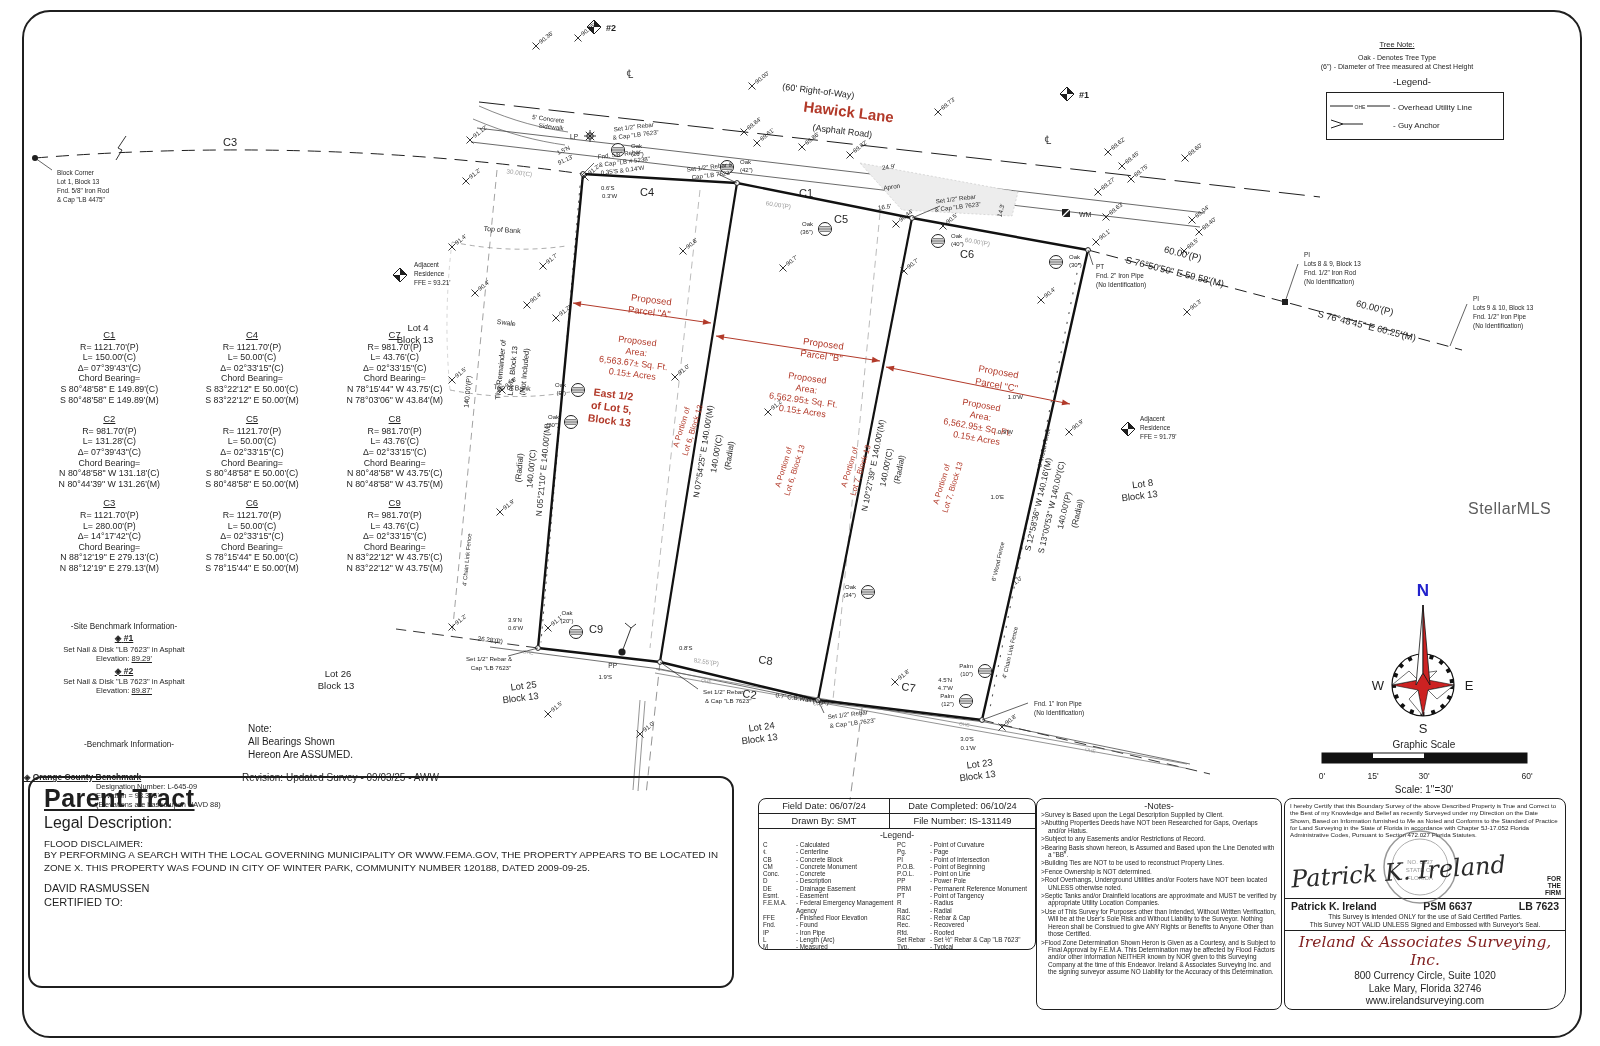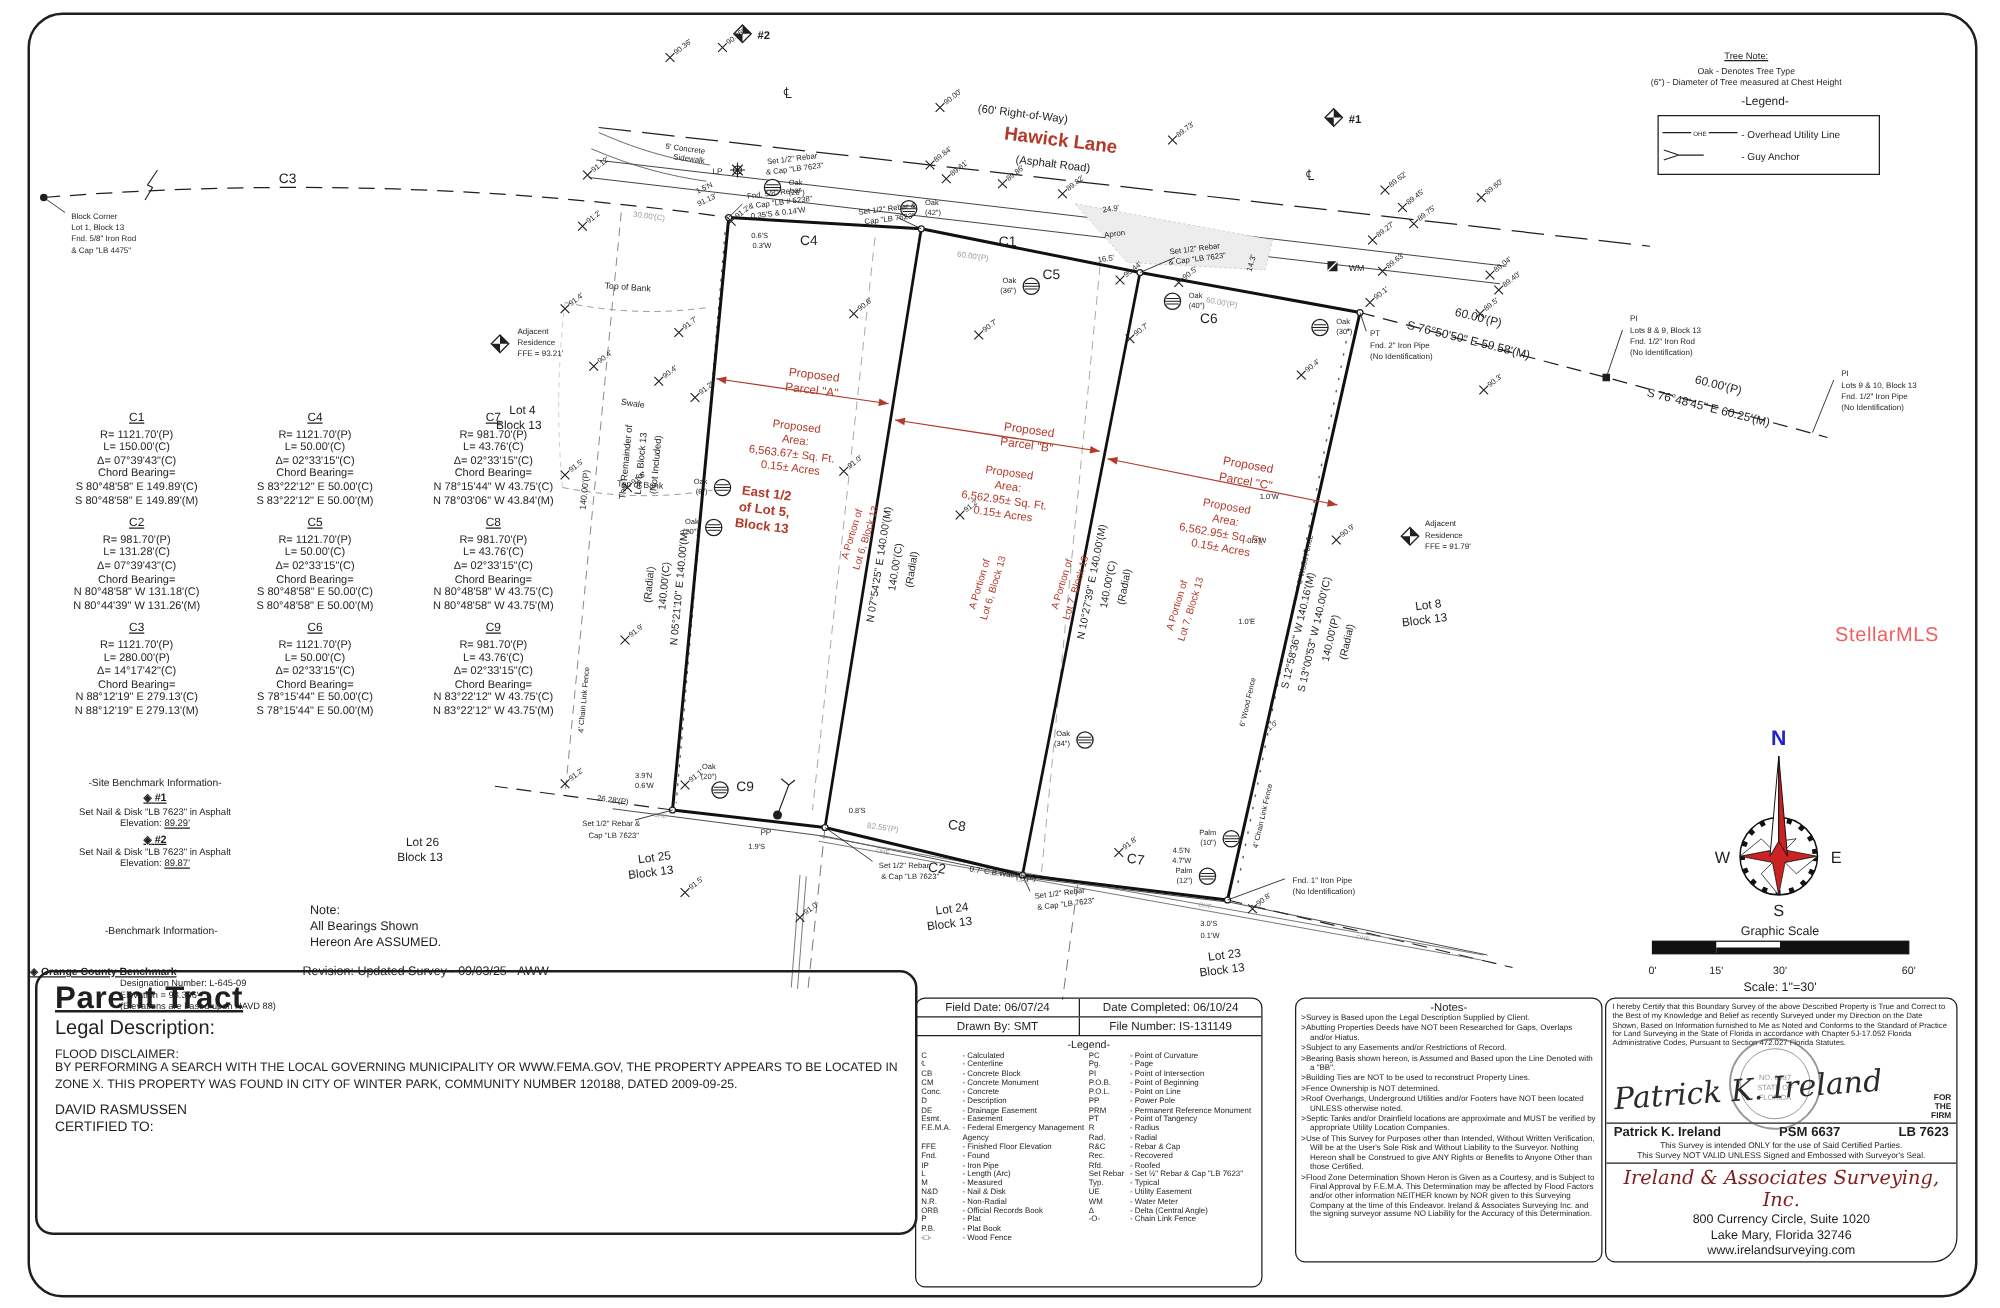--- a/index.html
+++ b/index.html
@@ -36,21 +36,21 @@
   
   #parent{left:28px;top:776px;width:706px;height:212px;border:2px solid #1f1f1f;border-radius:14px;
           padding:6px 14px;box-sizing:border-box;}
   #parent h1{margin:0;font-size:25px;letter-spacing:.5px;text-decoration:underline;font-weight:bold;}
   #parent h2{margin:1px 0 3px 0;font-size:16px;font-weight:normal;}
   #parent .legal{color:#1b1caa;font-size:14.2px;font-weight:bold;line-height:19px;width:640px;}
   #parent .ft{font-size:9.8px;margin-top:6px;}
   #parent .fd{font-size:9.8px;line-height:12.6px;width:690px;}
   #parent .ct{font-size:11px;margin-top:7px;line-height:14px;}
   
-  #infobox{left:732px;top:798px;width:278px;height:232px;border:1.5px solid #1f1f1f;border-radius:8px;
+  #infobox{left:758px;top:798px;width:278px;height:152px;border:1.5px solid #1f1f1f;border-radius:8px;
            box-sizing:border-box;overflow:hidden;}
   .fd-row{display:flex;border-bottom:1px solid #1f1f1f;}
   .fd-cell{flex:1;font-size:9.3px;padding:2px 4px;text-align:center;}
   .fd-cell:first-child{border-right:1px solid #1f1f1f;flex:0 0 122px;}
   #infobox .lt{text-align:center;font-size:8.5px;margin:1px 0;}
   #leg-cols{display:flex;padding:0 4px;}
   #leg-left,#leg-right{flex:1;}
   .ab-row{display:flex;font-size:6.3px;line-height:7.3px;}
   .ab{flex:0 0 33px;}
   .mn{flex:1;}
@@ -70,21 +70,21 @@
   #forfirm{position:absolute;right:4px;bottom:2px;font-size:6.6px;line-height:7px;text-align:right;font-weight:bold;}
   #namesrow{display:flex;border-top:1.3px solid #1f1f1f;font-size:10.5px;font-weight:bold;padding:1px 6px;}
   #namesrow span:nth-child(2){flex:1;text-align:center;}
   .fine{font-size:6.6px;line-height:7.6px;text-align:center;}
   #company{border-top:1.3px solid #1f1f1f;margin-top:2px;text-align:center;
            font-family:"DejaVu Serif",serif;font-style:italic;font-size:15.5px;color:#7f1d1d;padding:2px 0 1px 0;}
   .addr{font-size:10px;line-height:12.5px;text-align:center;}
   #phones{border-top:1.3px solid #1f1f1f;margin-top:2px;display:flex;justify-content:space-around;
           font-size:12.5px;font-weight:bold;padding:2px 6px;}
   
-  #watermark{left:1468px;top:500px;font-size:16px;color:#ef4444;opacity:.85;letter-spacing:.5px;z-index:20;}
+  #watermark{left:1468px;top:500px;font-size:16px;color:#404040;opacity:.85;letter-spacing:.5px;z-index:20;}
 </style>
 </head>
 <body>
 
 <div id="sheet">
   <div id="border"></div>
 
   <svg id="plan" width="1600" height="1046" viewBox="0 0 1600 1046">
 
     <path d="M479,102 L1320,197" fill="none" stroke="#1f1f1f" stroke-width="1" stroke-dasharray="26,9"></path>

